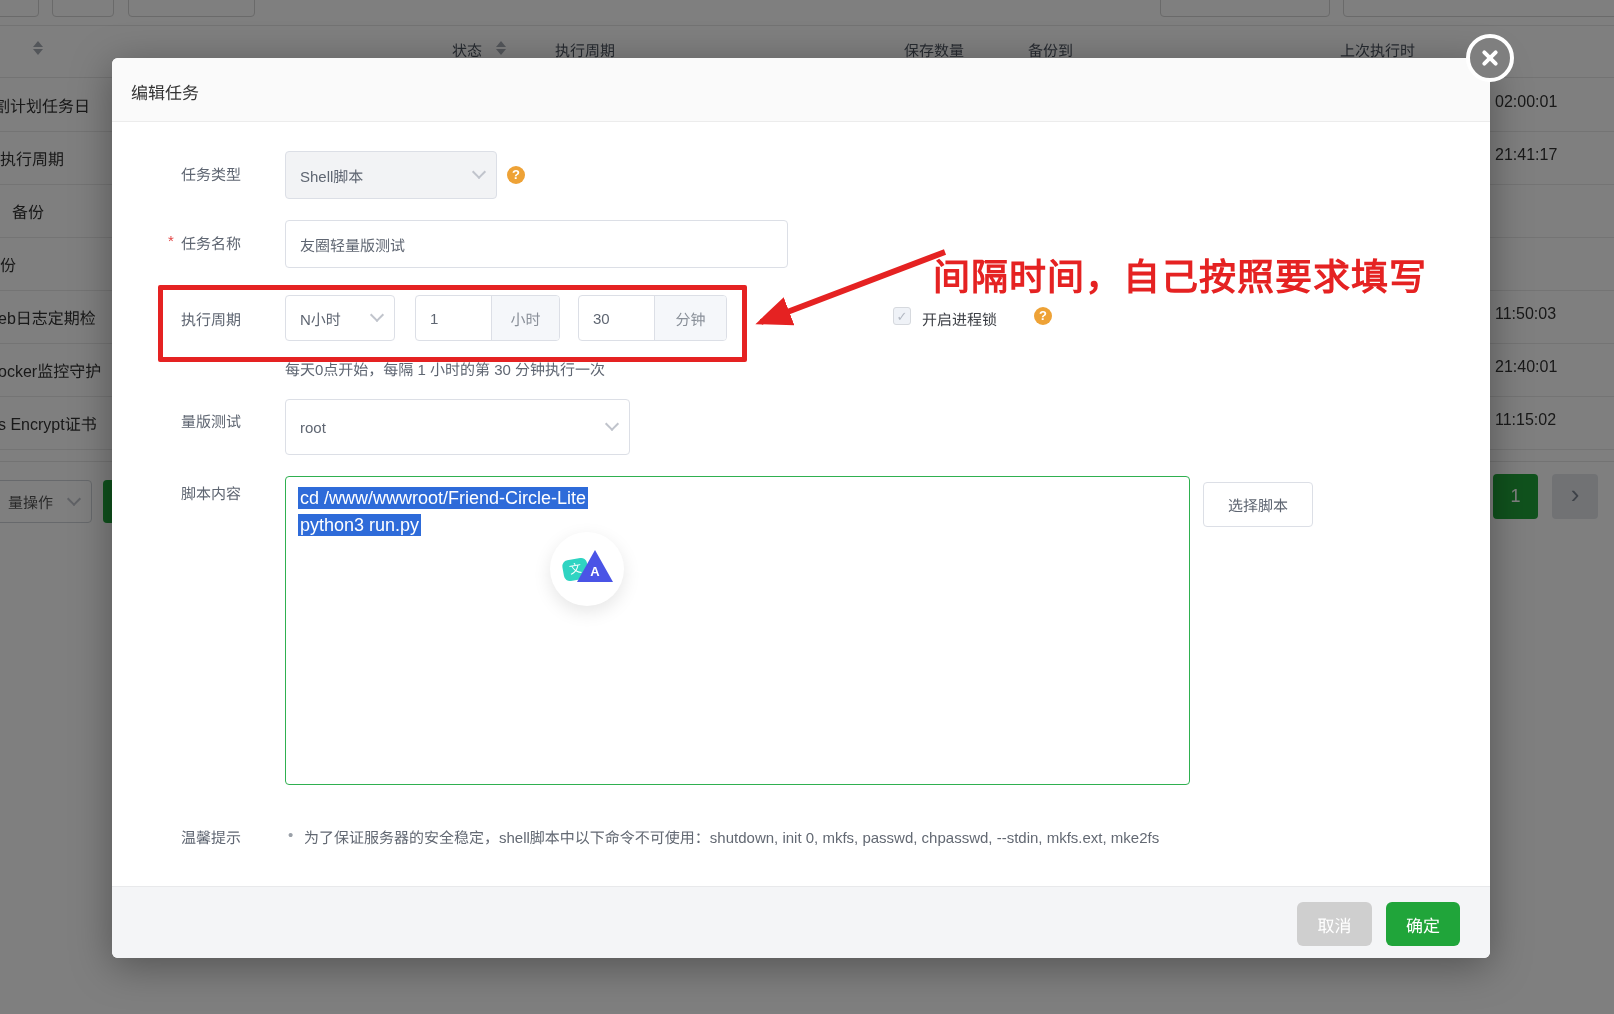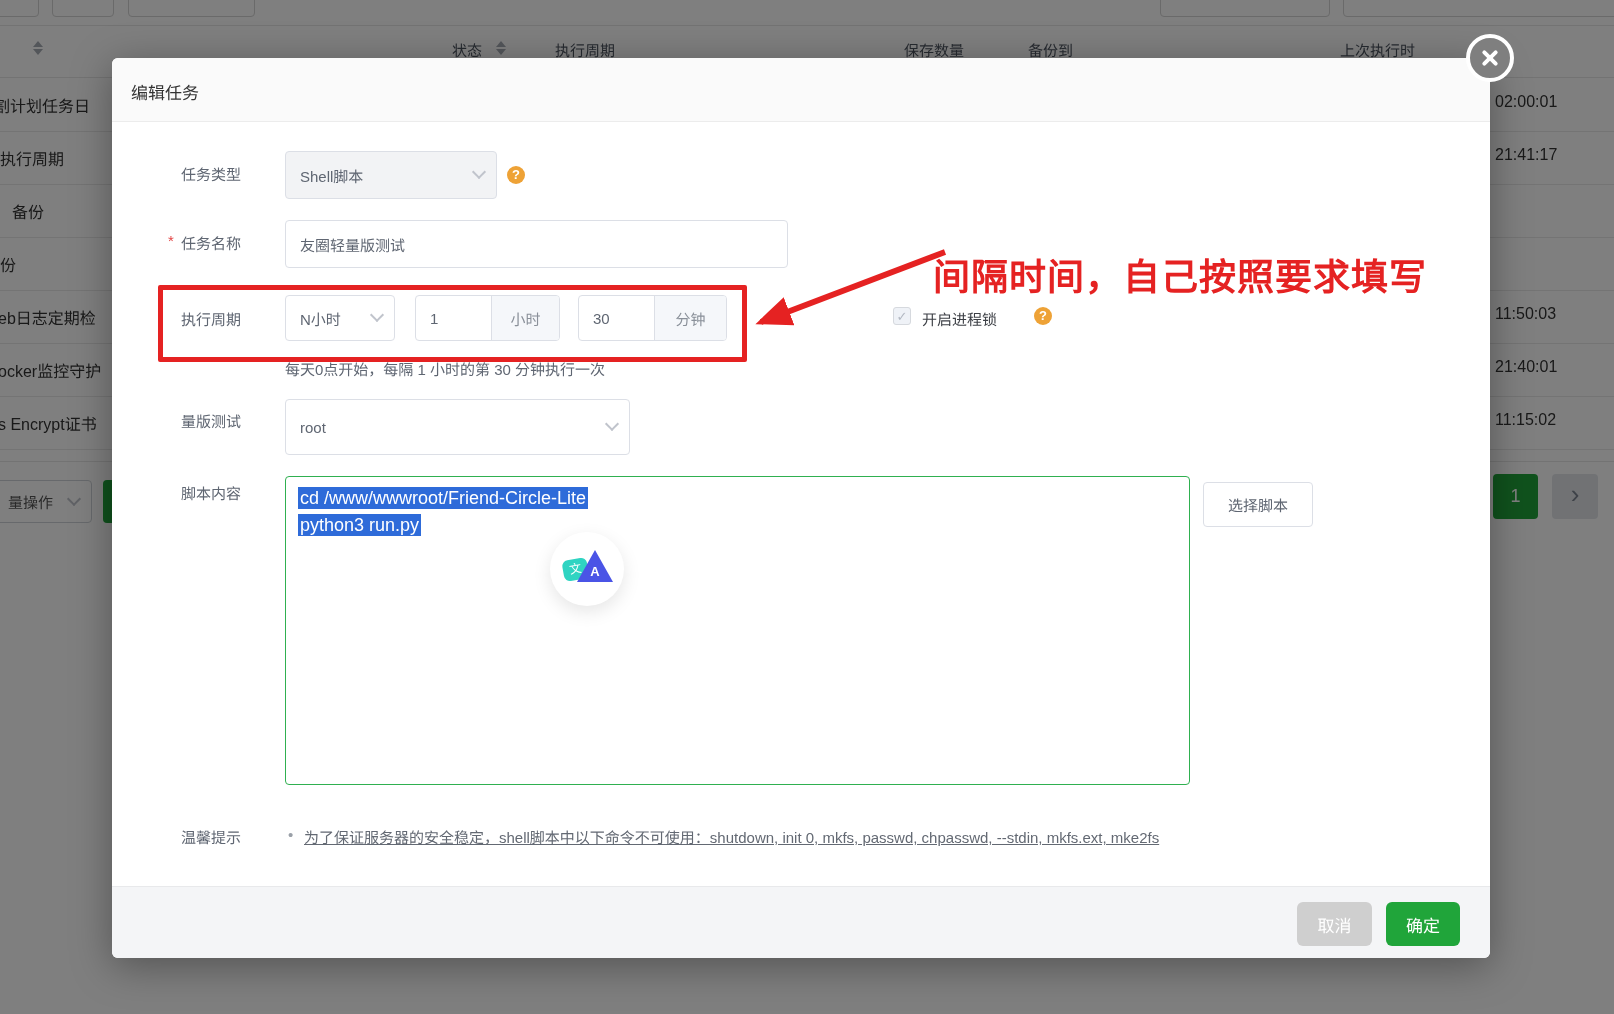--- a/index.html
+++ b/index.html
@@ -205,21 +205,21 @@
       <div class="sline" style="top:35px;"><span>python3 run.py</span></div>
       <div class="badge">
         <span class="teal">文</span>
         <span class="tri">A</span>
       </div>
     </div>
     <button class="btn-plain" style="left:1091px;top:424px;width:110px;height:45px;">选择脚本</button>
 
     <span class="flabel" style="left:69px;top:768px;">温馨提示</span>
     <span class="bullet" style="left:176px;top:768px;">•</span>
-    <span class="tips" style="left:192px;top:768px;text-decoration:underline;">为了保证服务器的安全稳定，shell脚本中以下命令不可使用：shutdown, init 0, mkfs, passwd, chpasswd, --stdin, mkfs.ext, mke2fs</span>
+    <span class="tips" style="left:192px;top:768px;">为了保证服务器的安全稳定，shell脚本中以下命令不可使用：shutdown, init 0, mkfs, passwd, chpasswd, --stdin, mkfs.ext, mke2fs</span>
 
     <div class="m-footer"></div>
     <button class="btn-cancel">取消</button>
     <button class="btn-ok">确定</button>
   </div>
 
   <div class="anno">
     <div class="redbox"></div>
     <svg class="abs" style="left:735px;top:238px;" width="225" height="105" viewBox="0 0 225 105">
       <defs>

